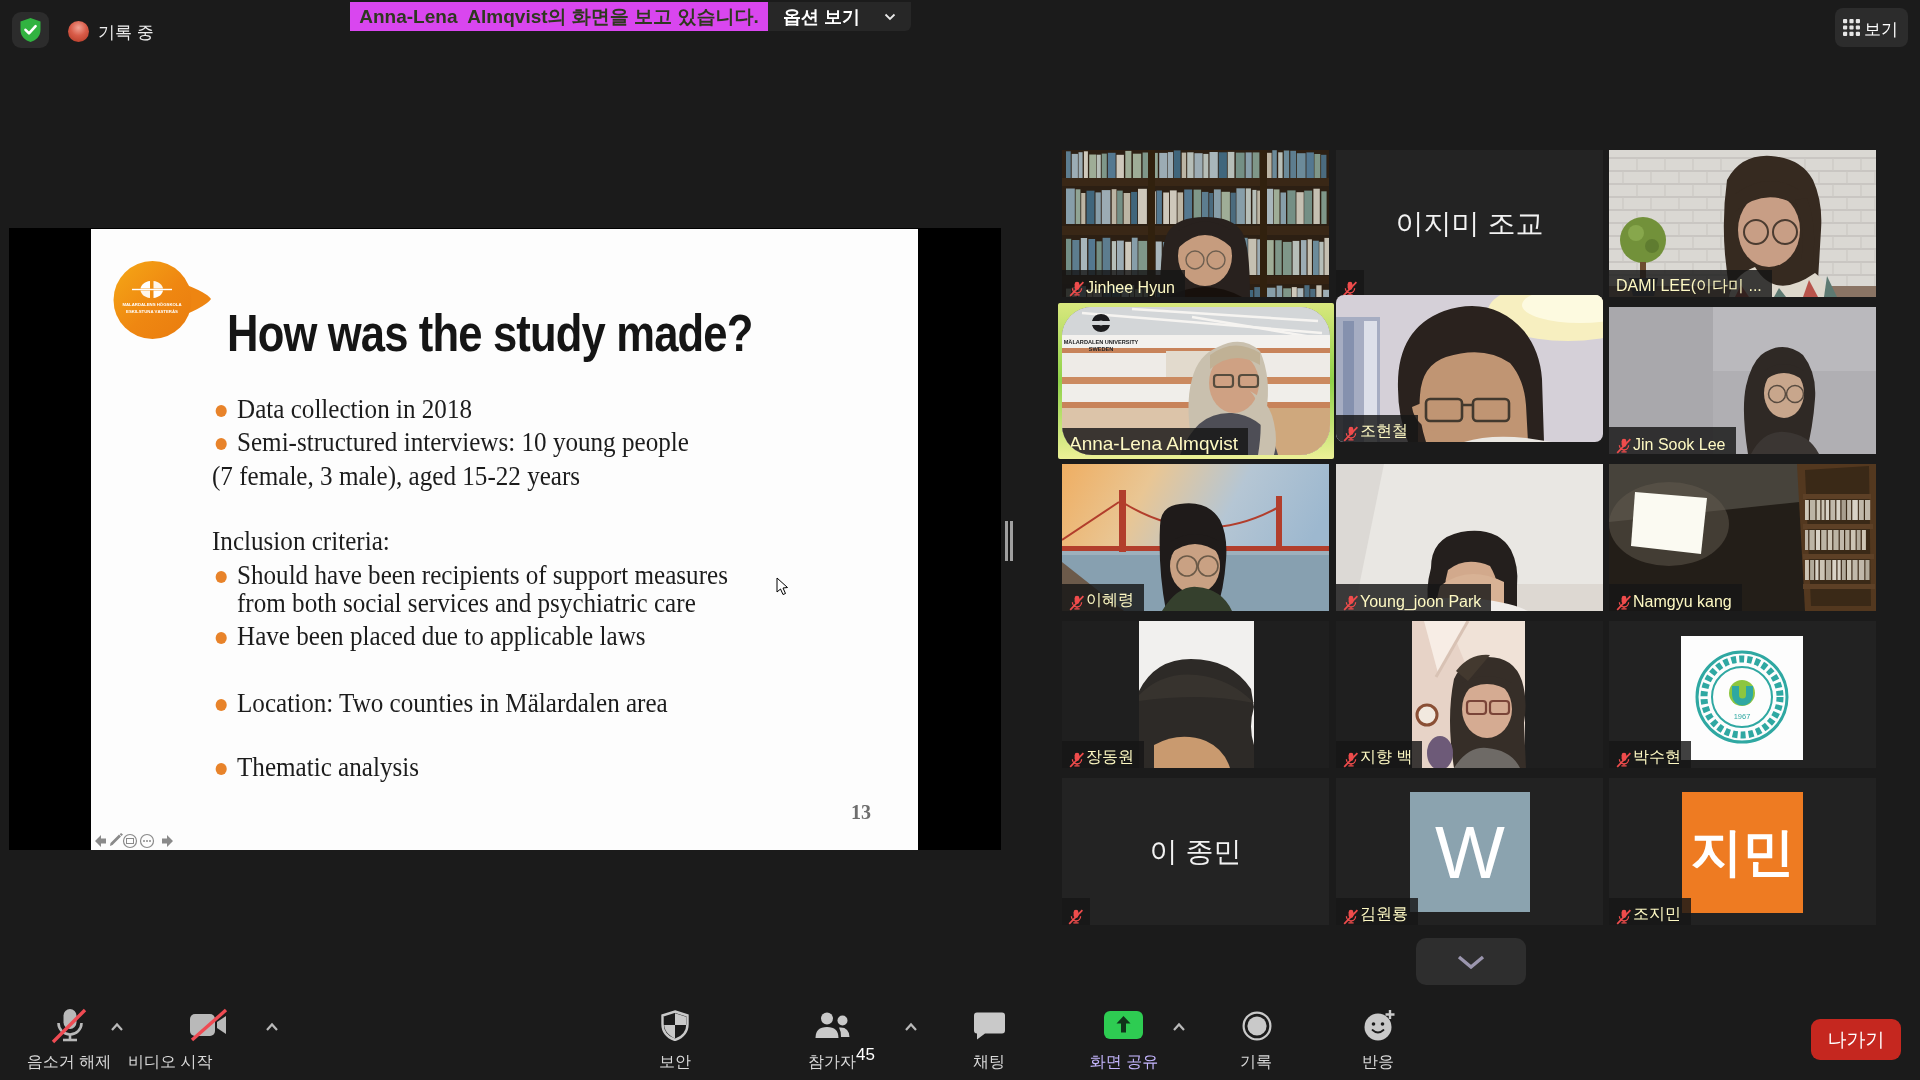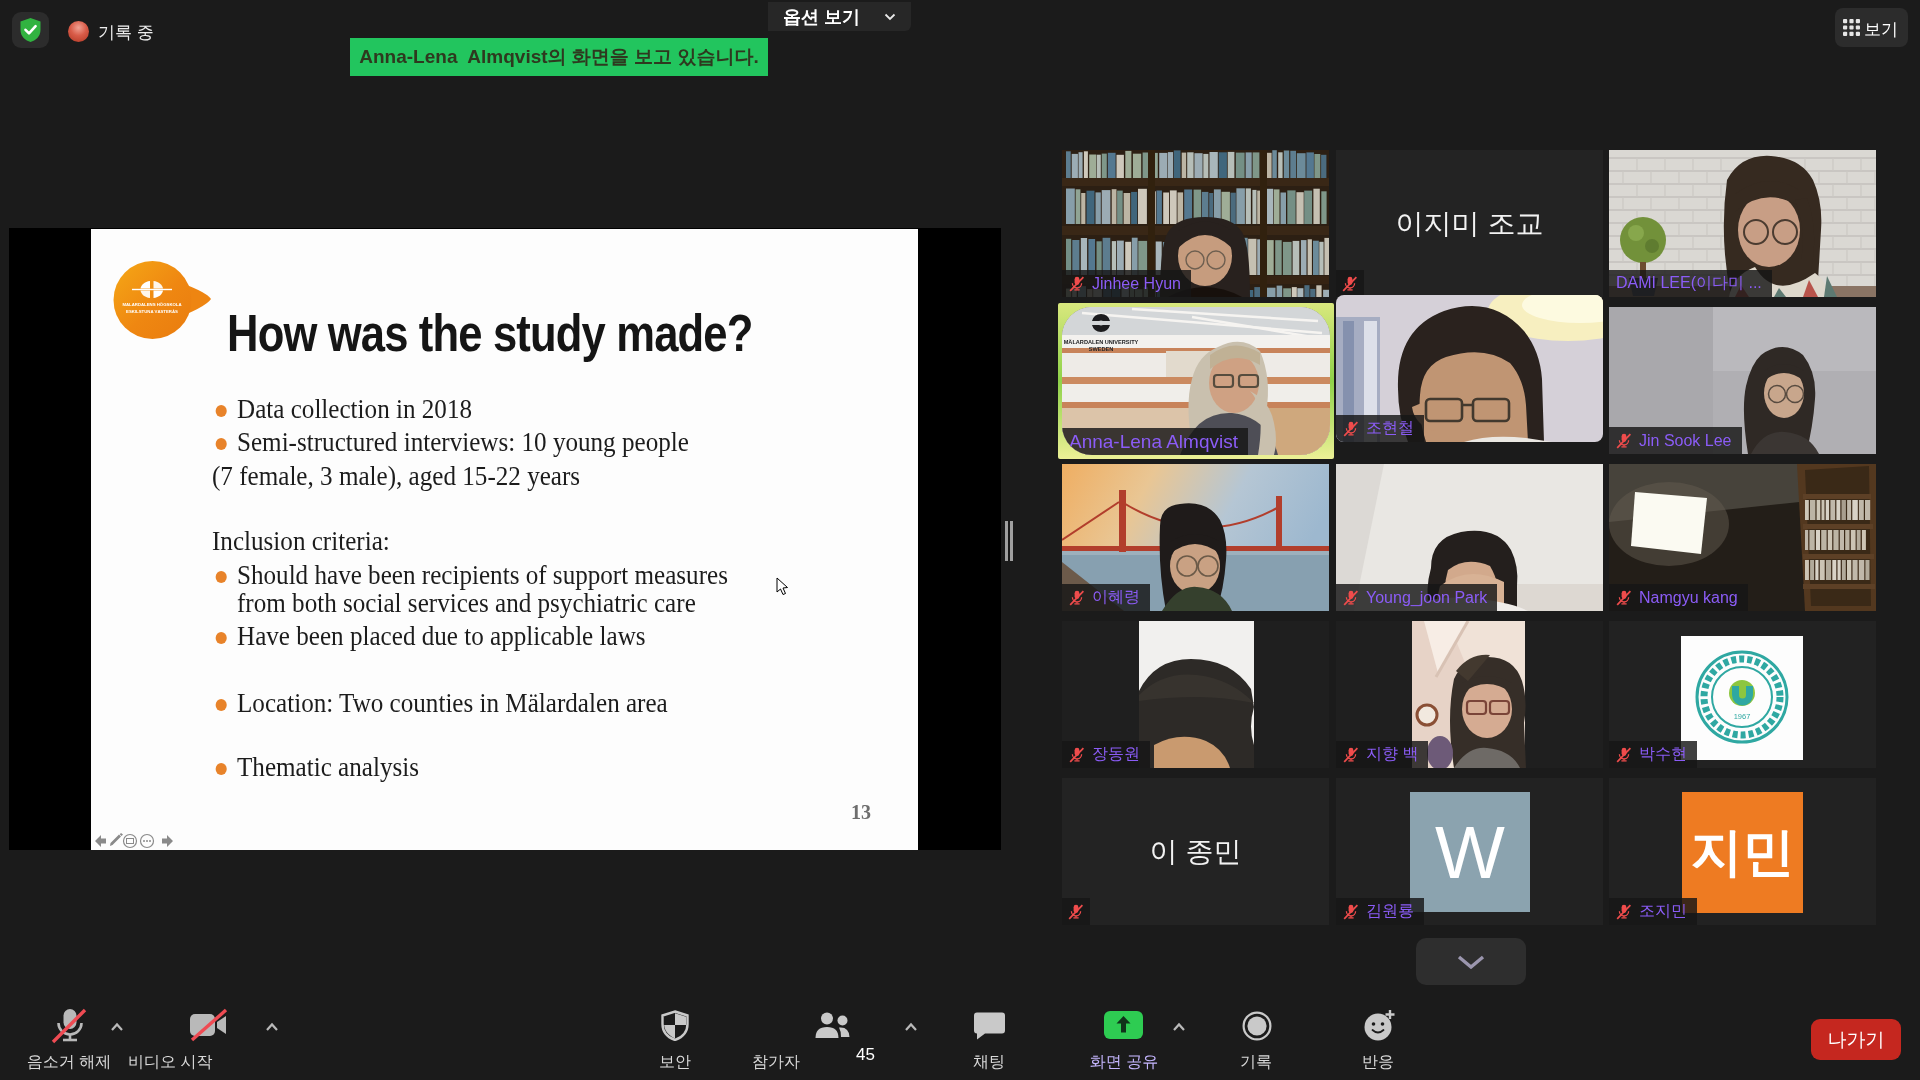--- a/index.html
+++ b/index.html
@@ -1,40 +1,40 @@
 <!DOCTYPE html>
 <html><head>
 <meta charset="utf-8">
 <style>
   * { margin:0; padding:0; box-sizing:border-box; }
   html,body { width:1920px; height:1080px; background:#1b1b1b; overflow:hidden;
     font-family:"Liberation Sans", sans-serif; }
   .abs { position:absolute; }
   #stage { position:relative; width:1920px; height:1080px; }
   .tile { position:absolute; width:267px; height:147px; background:#232323; overflow:hidden; }
-  .nl { position:absolute; left:0; bottom:0; background:rgba(22,22,22,.82); color:#8b5cf6;
-    font-size:16px; height:27px; display:flex; align-items:center; padding:0 10px 0 7px; gap:7px; white-space:nowrap;}
+  .nl { position:absolute; left:0; bottom:0; background:rgba(22,22,22,.82); color:#fef9c3;
+    font-size:16px; height:27px; display:flex; align-items:flex-end; padding:0 10px 0 7px; gap:1px; white-space:nowrap;}
   .nl svg { flex:0 0 auto; }
   .ctr { position:absolute; inset:0; display:flex; align-items:center; justify-content:center; }
   #bullets > div { white-space:nowrap; line-height:27px; transform:scaleX(.93); transform-origin:0 0; }
   .bl::before { content:''; position:absolute; left:-23px; top:9px; width:12px; height:12px; border-radius:50%; background:#e8832a; }
 </style>
 </head>
 <body>
 <div id="stage">
 
   <div class="abs" style="left:12px;top:12px;width:37px;height:36px;background:#2c2c2c;border-radius:9px;"></div>
   <svg class="abs" style="left:18px;top:17px" width="25" height="26" viewBox="0 0 25 26">
     <path d="M12.5 1 L22.5 4.5 V13 C22.5 19.5 17.5 23.5 12.5 25 C7.5 23.5 2.5 19.5 2.5 13 V4.5 Z" fill="#31b340"></path>
     <path d="M7.5 12.8 L11 16.4 L17.6 9.2" fill="none" stroke="#fff" stroke-width="2.6" stroke-linecap="round" stroke-linejoin="round"></path>
   </svg>
   <div class="abs" style="left:68px;top:21px;width:21px;height:21px;border-radius:50%;background:radial-gradient(circle at 50% 32%, #f0a193 0%, #d85b48 45%, #b03723 100%);"></div>
   <div class="abs" style="left:98px;top:21px;color:#ededed;font-size:17px;">기록 중</div>
 
-  <div class="abs" style="left:350px;top:2px;width:418px;height:38px;background:#22c55e;display:flex;align-items:center;justify-content:center;margin-top:36px;">
+  <div class="abs" style="left:350px;top:2px;width:418px;height:29px;background:#d946ef;display:flex;align-items:center;justify-content:center;">
     <span style="color:#2e391f;font-size:19px;font-weight:700;">Anna-Lena&nbsp; Almqvist의 화면을 보고 있습니다.</span>
   </div>
   <div class="abs" style="left:768px;top:2px;width:143px;height:29px;background:#272727;border-radius:0 0 6px 0;display:flex;align-items:center;justify-content:center;gap:24px;">
     <span style="color:#fff;font-size:18px;font-weight:700;">옵션 보기</span>
     <svg width="12" height="8" viewBox="0 0 12 8">
         <path d="M1.5 1.5 L6 6 L10.5 1.5" fill="none" stroke="#e8e8e8" stroke-width="1.8"></path>
       </svg>
   </div>
 
   <div class="abs" style="left:1835px;top:8px;width:73px;height:39px;background:#2c2c2c;border-radius:8px;"></div>
@@ -821,21 +821,21 @@
 <circle cx="13" cy="7.5" r="6"></circle>
 <path d="M1.5 27 q0 -11 11.5 -11 q11.5 0 11.5 11 z"></path>
 <circle cx="28.5" cy="9.5" r="5"></circle>
 <path d="M25 16.5 q10 -1 10.5 9.5 l-8.5 0 q0 -6 -2 -9.5 z"></path>
 </g>
 </svg>
 <div class="abs" style="left:856px;top:1045px;color:#fff;font-size:17px;">45</div>
 <svg class="abs" style="left:904px;top:1022px" width="14" height="10" viewBox="0 0 14 10">
         <path d="M2 8 L7 2.5 L12 8" fill="none" stroke="#b9b9b9" stroke-width="2.2"></path>
       </svg>
-<div class="abs" style="left:752px;top:1052px;width:160px;font-size:16px;color:#d9d9d9;">참가자</div>
+<div class="abs" style="left:752px;top:1052px;width:160px;text-align:center;font-size:16px;color:#d9d9d9;">참가자</div>
 <svg class="abs" style="left:973px;top:1011px" width="33" height="30" viewBox="0 0 33 30">
 <path d="M4 1.5 h25 a3 3 0 0 1 3 3 v15 a3 3 0 0 1 -3 3 h-17 l-8 6 v-6 h0 a3 3 0 0 1 -3 -3 v-15 a3 3 0 0 1 3 -3 z" fill="#c9c9c9"></path>
 </svg>
 <div class="abs" style="left:909px;top:1052px;width:160px;text-align:center;font-size:16px;color:#d9d9d9;">채팅</div>
 <svg class="abs" style="left:1104px;top:1011px" width="39" height="28" viewBox="0 0 39 28">
 <rect x="0" y="0" width="39" height="28" rx="6" fill="#2ecc52"></rect>
 <path d="M19.5 5 l7 7.5 h-4.5 v9 h-5 v-9 h-4.5 z" fill="#10331a"></path>
 </svg>
 <svg class="abs" style="left:1172px;top:1022px" width="14" height="10" viewBox="0 0 14 10">
         <path d="M2 8 L7 2.5 L12 8" fill="none" stroke="#b9b9b9" stroke-width="2.2"></path>

